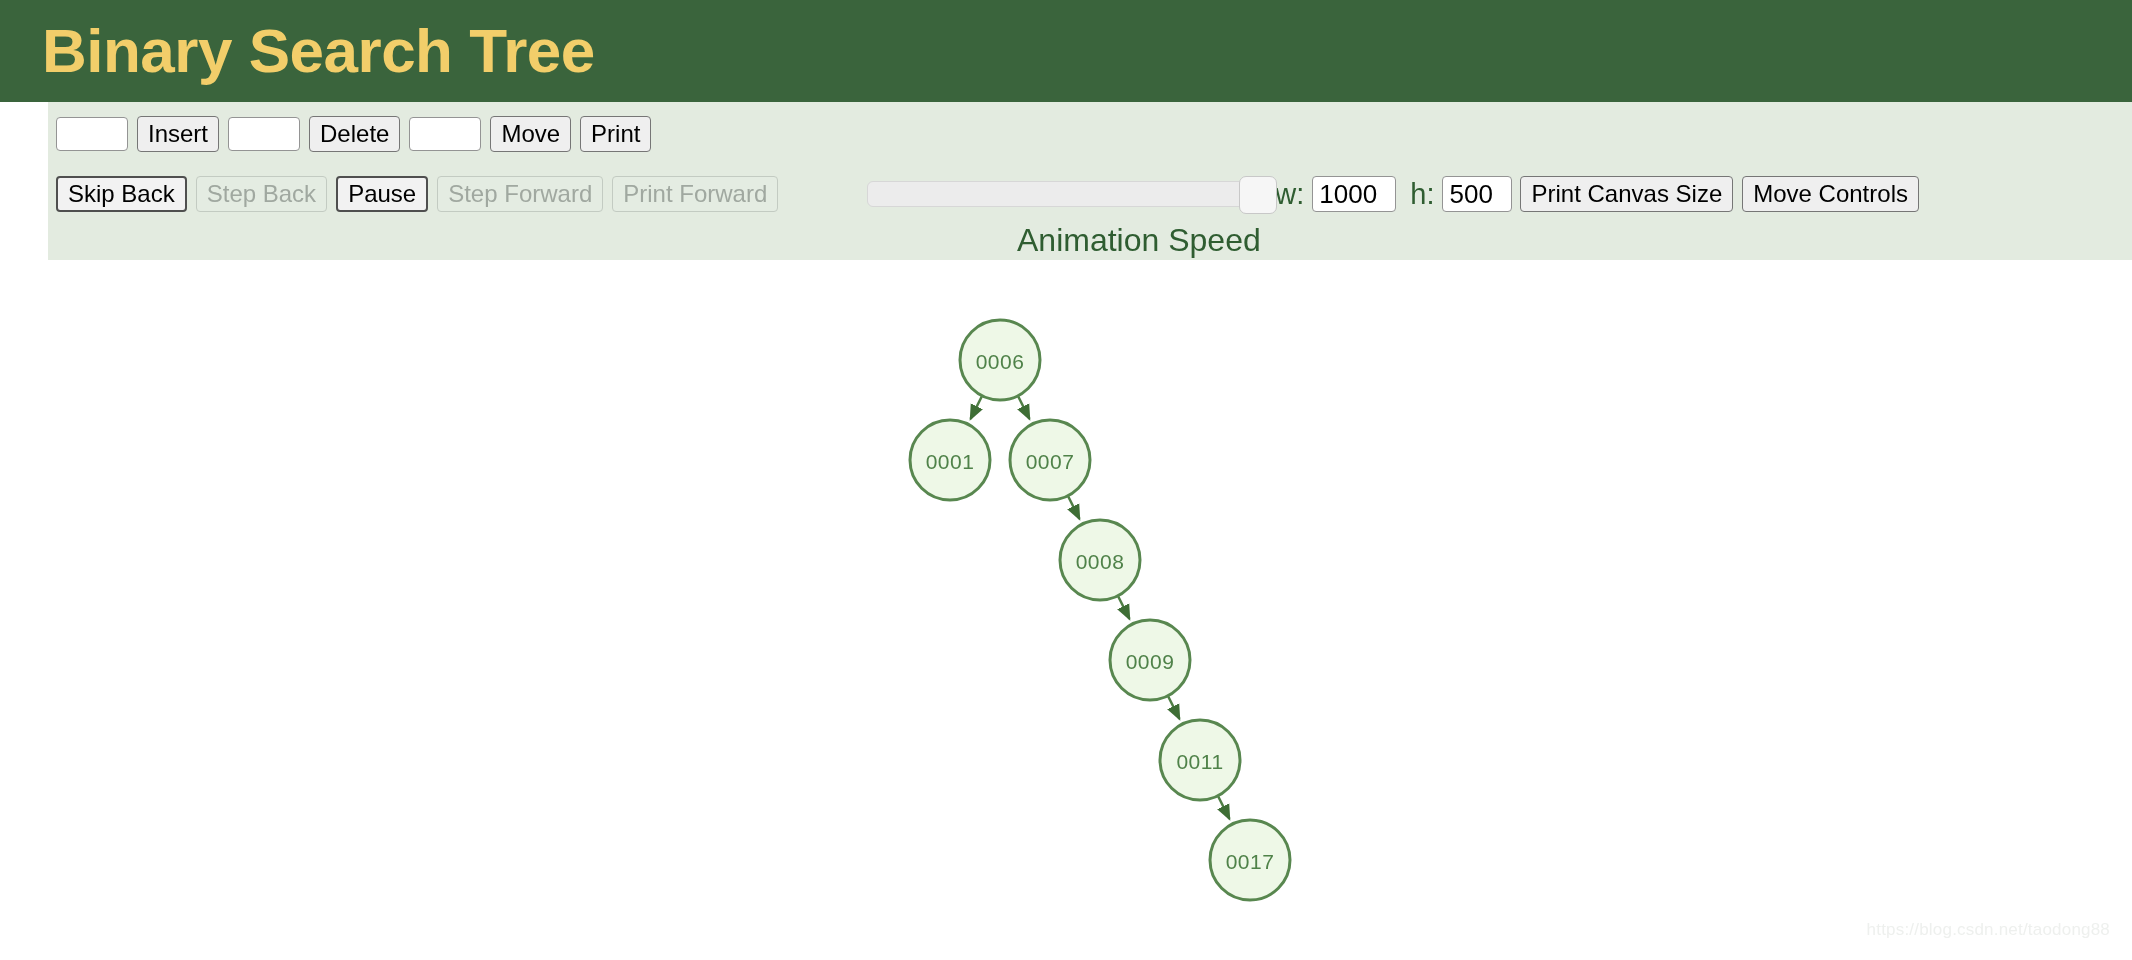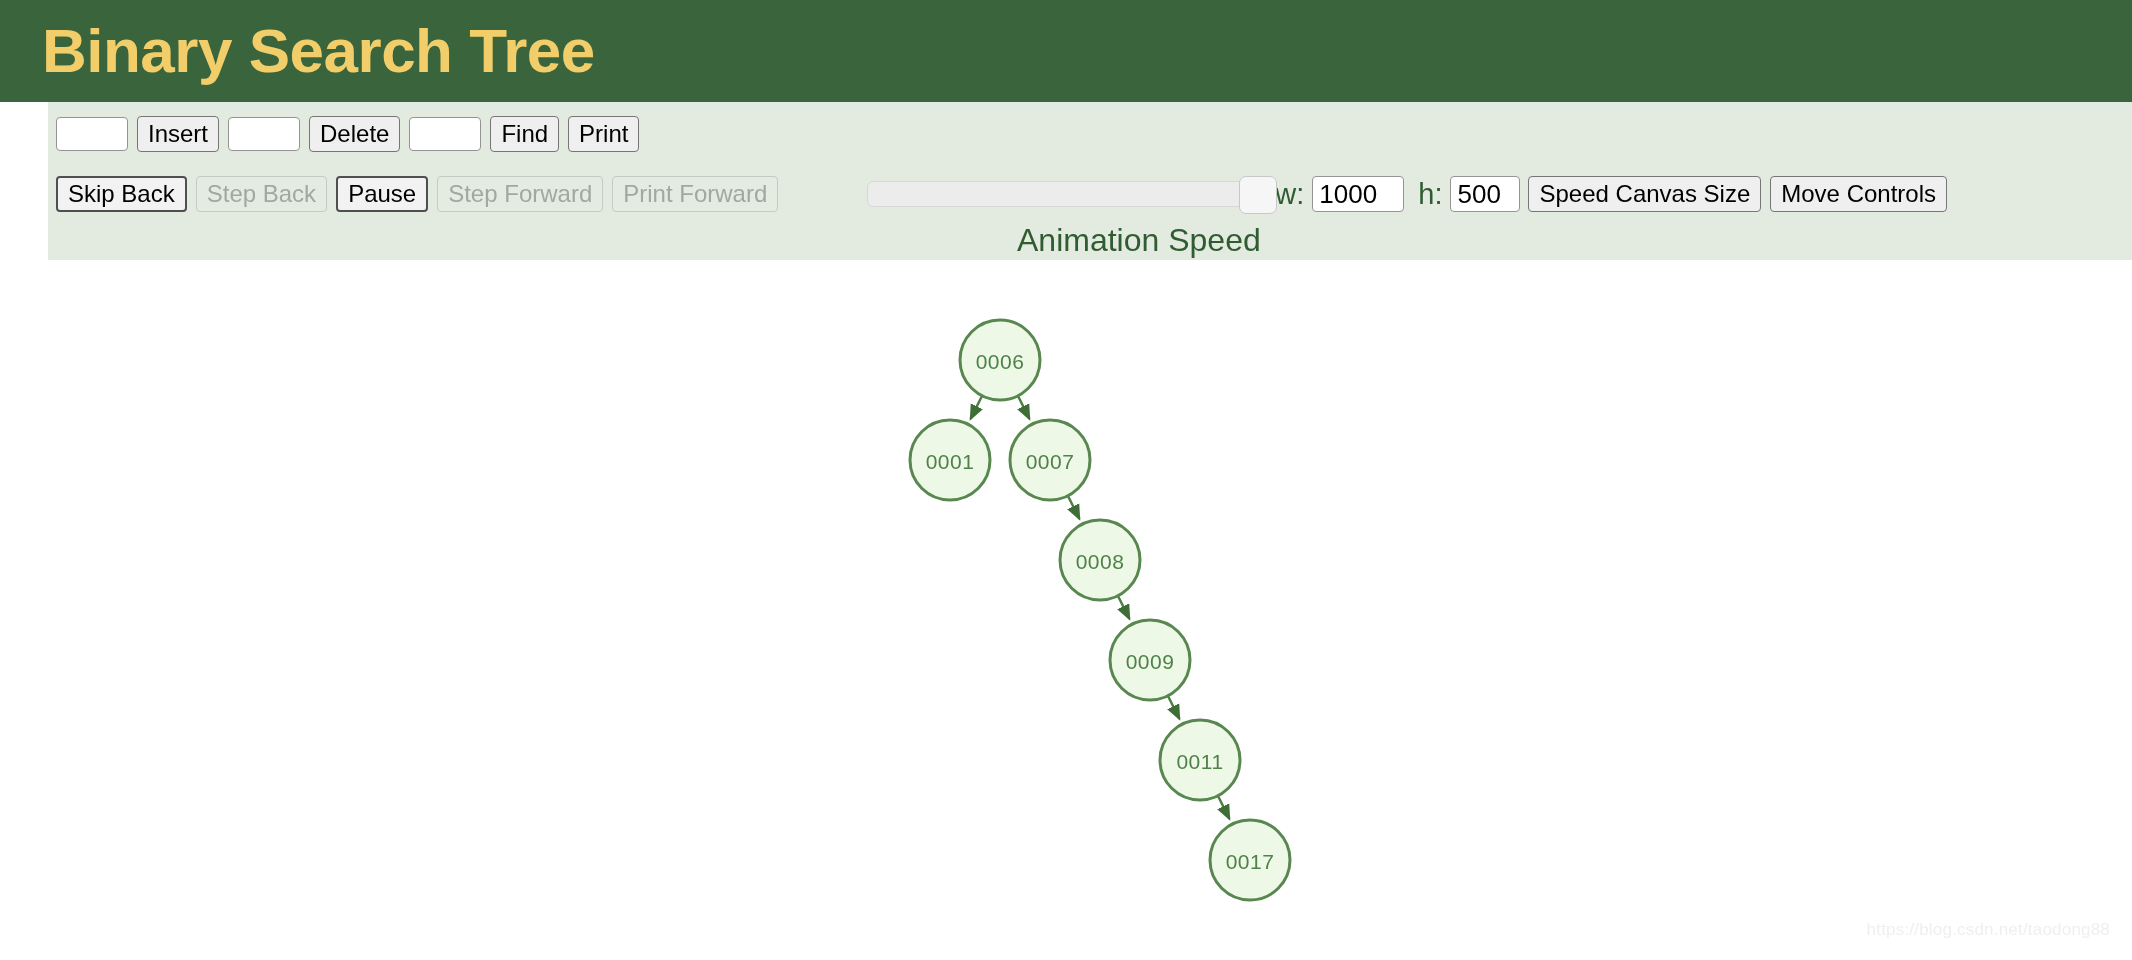--- a/index.html
+++ b/index.html
@@ -143,21 +143,21 @@
     box-sizing: border-box;
     border: 1px solid #949494;
     border-radius: 4px;
     background: #ffffff;
     font-size: 26px;
     font-family: "Liberation Sans", sans-serif;
     padding: 0 6px;
     color: #000;
     margin-right: 8px;
   }
-  #canvas-width-input { width: 92px; }
+  #canvas-width-input { width: 84px; }
   #canvas-height-input { width: 70px; }
 
   #animation-speed-label {
     position: absolute;
     top: 120px;
     left: 969px;
     color: #2f5d31;
     font-size: 32px;
     font-family: "Liberation Sans", sans-serif;
   }
@@ -216,21 +216,21 @@
 <div id="controls-band">
 
   <div class="ctrl-row" id="controls-row-1">
     <input class="txt-input" type="text" value="" style="">
     <button class="btn">Insert</button>
 
     <input class="txt-input" type="text" value="" style="">
     <button class="btn">Delete</button>
 
     <input class="txt-input" type="text" value="" style="">
-    <button class="btn">Find</button>
+    <button class="btn">Move</button>
 
     <button class="btn">Print</button>
   </div>
 
   <div class="ctrl-row" id="controls-row-2">
     <button class="btn active-dark">Skip Back</button>
     <button class="btn disabled">Step Back</button>
     <button class="btn active-dark">Pause</button>
     <button class="btn disabled">Step Forward</button>
     <button class="btn disabled">Print Forward</button>
@@ -239,21 +239,21 @@
       <div id="speed-slider-track"></div>
       <div id="speed-slider-thumb"></div>
     </div>
 
     <span class="dim-label">w:</span>
     <input class="dim-input" id="canvas-width-input" type="text" value="1000" style="">
 
     <span class="dim-label">h:</span>
     <input class="dim-input" id="canvas-height-input" type="text" value="500" style="">
 
-    <button class="btn">Speed Canvas Size</button>
+    <button class="btn">Print Canvas Size</button>
     <button class="btn">Move Controls</button>
   </div>
 
   <div id="animation-speed-label">Animation Speed</div>
 </div>
 
 <div id="tree-canvas">
   <svg id="tree-svg" viewBox="0 0 2132 688" xmlns="http://www.w3.org/2000/svg">
     <defs>
       <marker id="arrowhead" markerWidth="7" markerHeight="7" refX="5.6" refY="3.1" orient="auto" markerUnits="strokeWidth">

